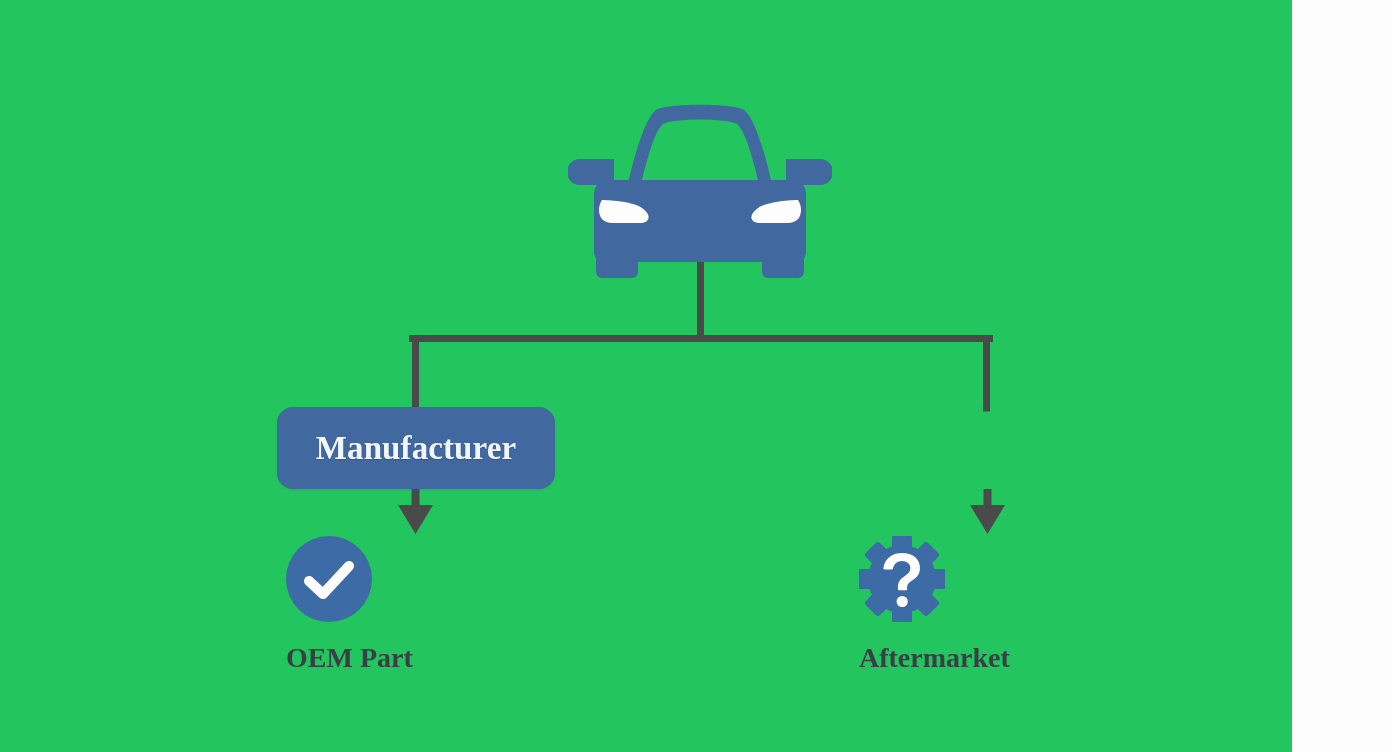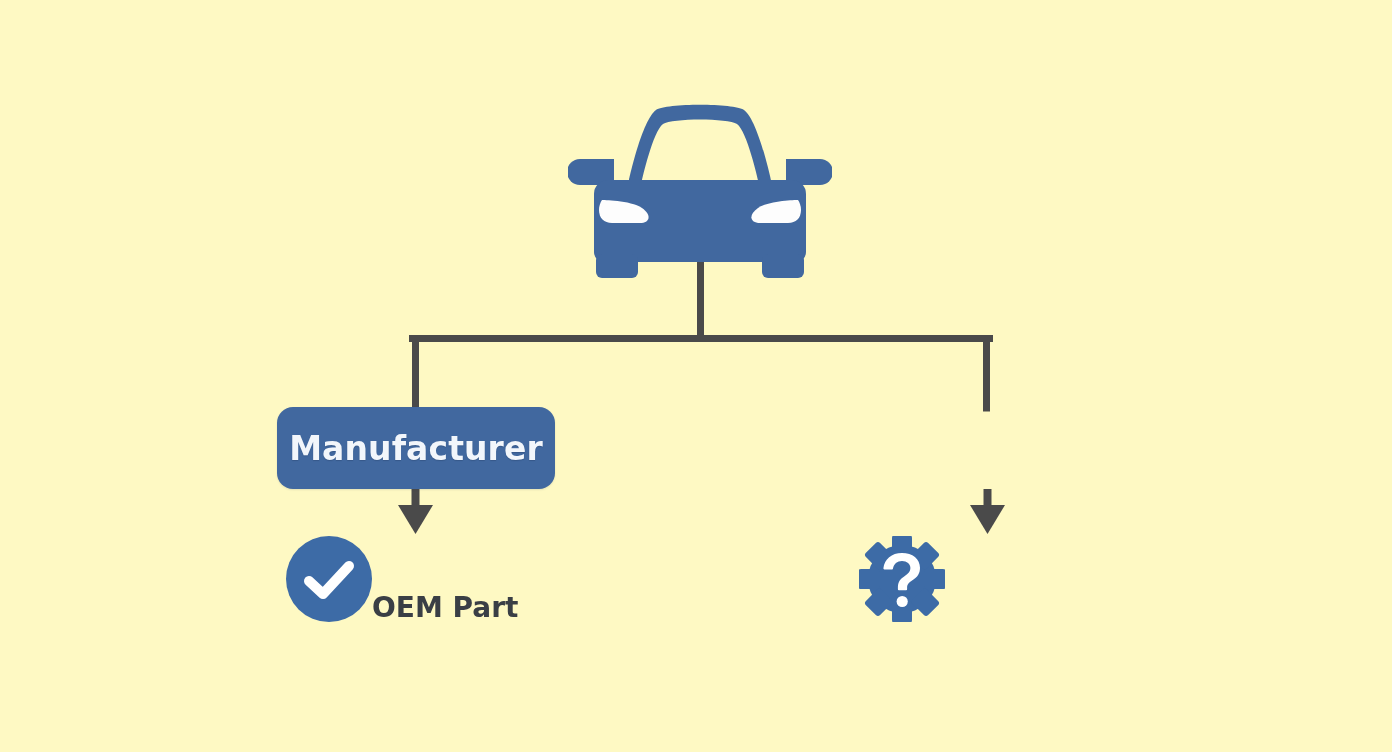--- a/index.html
+++ b/index.html
@@ -12,23 +12,24 @@
   }
 
   body {
     background: #fdfdfd;
     font-family: "DejaVu Sans", "Liberation Sans", sans-serif;
     -webkit-font-smoothing: antialiased;
   }
 
   #diagram-root {
     position: relative;
-    width: 1392px;
+    width: 1292px;
     height: 752px;
-    background: #fef9c3;
+    background: #22c55e;
+    font-family: Liberation Serif, serif;
   }
 
   
   #connector-layer {
     position: absolute;
     left: 0;
     top: 0;
     width: 1392px;
     height: 752px;
     pointer-events: none;
@@ -69,22 +70,22 @@
     white-space: nowrap;
     text-shadow: 0 1px 1px rgba(25,45,75,0.25);
   }
 
   
   .outcome {
     position: absolute;
     top: 536px;
     width: 260px;
     display: flex;
-    flex-direction: row;
-    align-items: flex-end;
+    flex-direction: column;
+    align-items: flex-start;
   }
   .outcome.left  { left: 286px; }
   .outcome.right { left: 859px; }
 
   .outcome-icon {
     width: 86px;
     height: 86px;
     display: block;
   }
   .outcome-icon svg { display: block; width: 100%; height: 100%; }
@@ -211,15 +212,16 @@
                    h7.2
                    a1 1 0 0 0 1 -1
                    v-1.6
                    c0 -3.2 1.3 -4.9 5.3 -7.5
                    C58.5 41.2 61 37.4 61 31.8
                    C61 23 53.6 17 43 17 z"></path>
           <circle cx="43.2" cy="65.5" r="5.6"></circle>
         </g>
       </svg>
     </span>
+    <span class="outcome-label">Aftermarket</span>
   </div>
 
 </div>
 
 </body></html>

